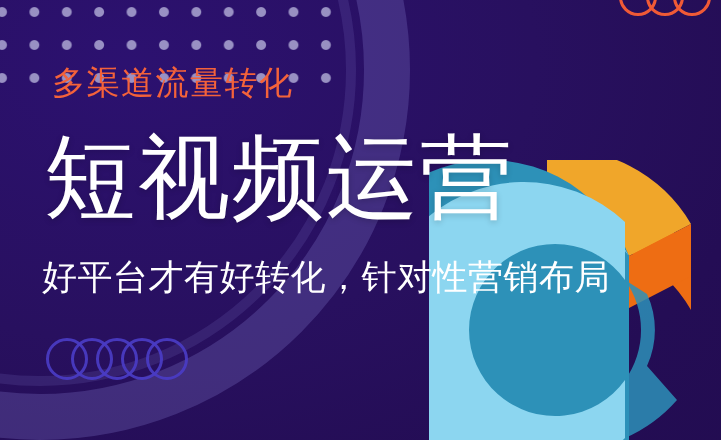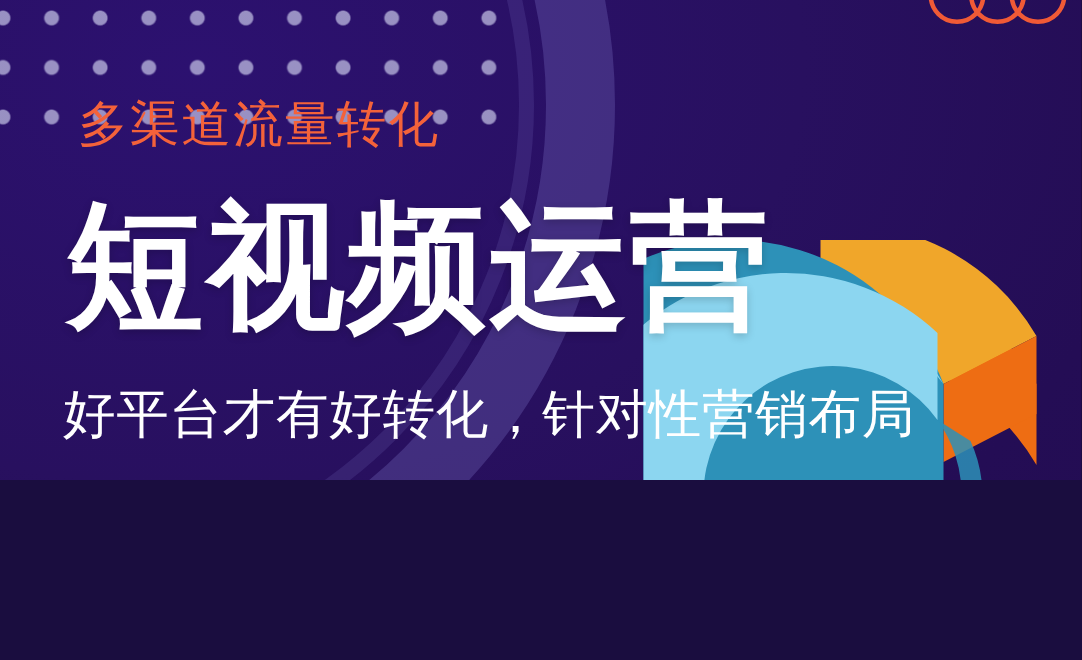--- a/index.html
+++ b/index.html
@@ -3,21 +3,21 @@
 <meta charset="utf-8">
 <style>
   html, body {
     margin: 0;
     padding: 0;
     background: #1a0d3f;
   }
   #poster {
     position: relative;
     width: 721px;
-    height: 320px;
+    height: 440px;
     overflow: hidden;
     background: radial-gradient(ellipse 900px 620px at 18% 14%, #2c1170 0%, #28105f 45%, #240d55 72%, #220c50 100%);
     font-family: "Liberation Sans", "DejaVu Sans", sans-serif;
   }
 
   
   .dot-grid {
     position: absolute;
     left: -4px;
     top: 6px;
@@ -114,21 +114,21 @@
     white-space: nowrap;
   }
   .headline {
     position: absolute;
     left: 44px;
     top: 132px;
     font-size: 92px;
     line-height: 1;
     letter-spacing: 2px;
     color: #ffffff;
-    font-weight: 700;
+    font-weight: 400;
     font-family: "DejaVu Sans", "Liberation Sans", sans-serif;
     white-space: nowrap;
     text-shadow: 0 2px 6px rgba(0,0,0,0.18);
   }
   .subline {
     position: absolute;
     left: 42px;
     top: 258px;
     font-size: 35px;
     line-height: 1.1;

